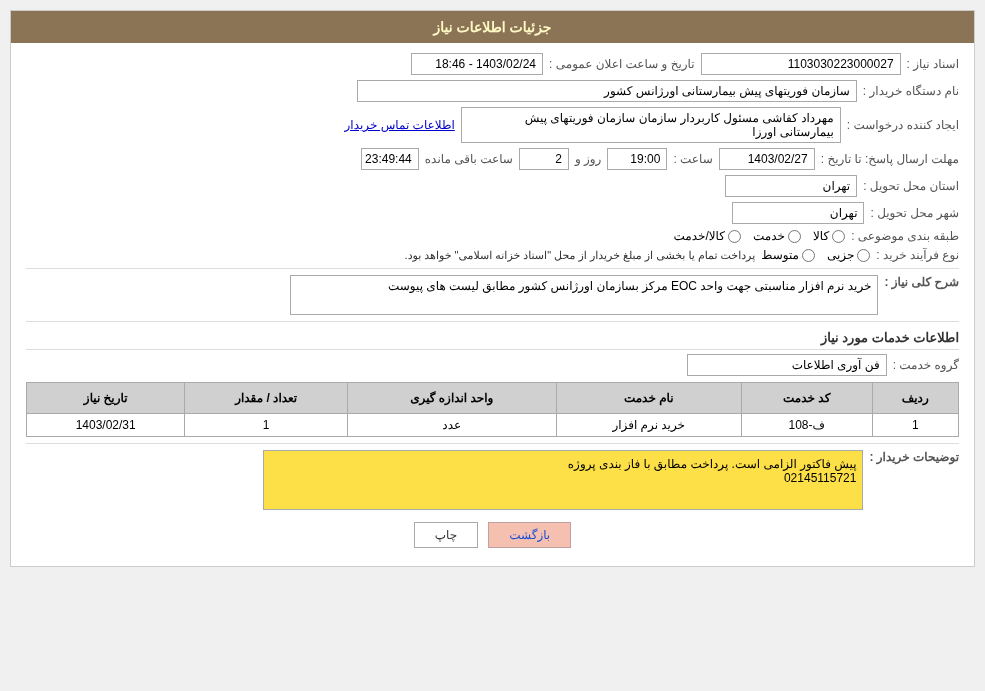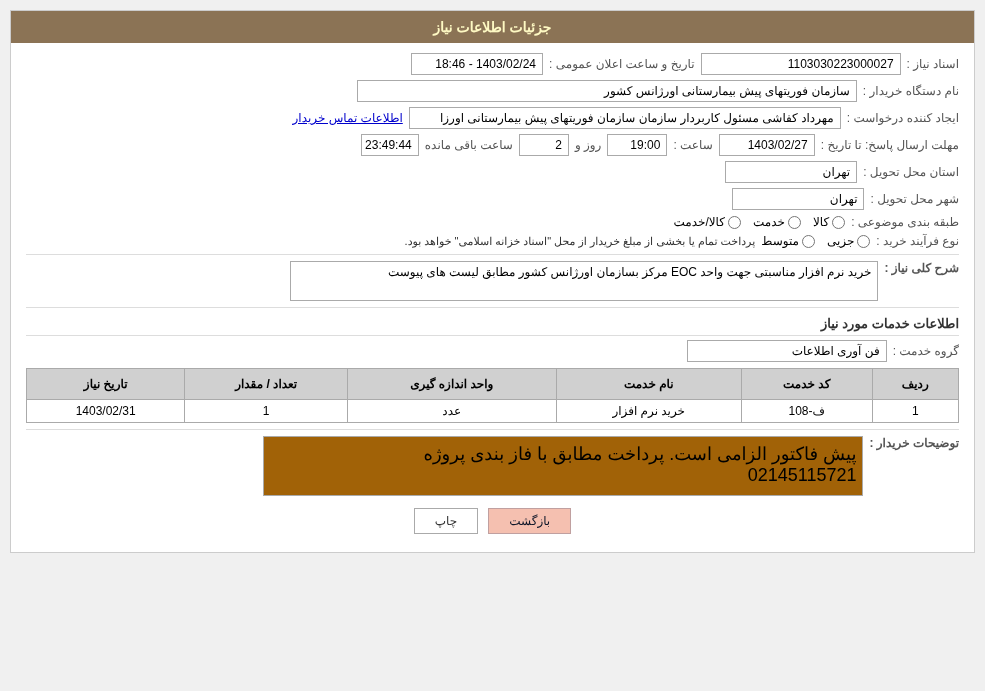--- a/index.html
+++ b/index.html
@@ -85,24 +85,24 @@
       font-size: 12px;
     }
     .services-table td {
       border: 1px solid #aaa;
       padding: 4px 6px;
       text-align: center;
       font-size: 12px;
     }
     .buyer-notes {
       border: 1px solid #aaa;
-      background: #a16207;
+      background: #fde047;
       padding: 6px;
       min-height: 60px;
-      font-size: 18px;
+      font-size: 12px;
       direction: rtl;
     }
     .footer-buttons {
       display: flex;
       justify-content: center;
       gap: 10px;
       margin-top: 12px;
       margin-bottom: 8px;
     }
     .btn {
@@ -110,21 +110,21 @@
       font-size: 12px;
       cursor: pointer;
       border: 1px solid #aaa;
     }
     .btn-print {
       background: #fff;
       color: #333;
     }
     .btn-back {
       background: #f5c0b0;
-      color: #0f172a;
+      color: #1d4ed8;
       border: 1px solid #c0a0a0;
     }
     .watermark-container {
       position: relative;
     }
     .w-200 { width: 200px; }
     .w-150 { width: 132px; }
     .w-100 { width: 96px; }
     .w-80 { width: 58px; }
     .w-60 { width: 60px; }
@@ -156,21 +156,21 @@
         <div class="value-box w-150">1403/02/24 - 18:46</div>
       </div>
 
       <div class="info-row">
         <span class="label">نام دستگاه خریدار :</span>
         <div class="value-box" style="width:500px;">سازمان فوریتهای پیش بیمارستانی اورژانس کشور</div>
       </div>
 
       <div class="info-row">
         <span class="label">ایجاد کننده درخواست :</span>
-        <div class="value-box" style="width:432px;">مهرداد کفاشی مسئول کاربردار سازمان سازمان فوریتهای پیش بیمارستانی اورزا</div>
+        <div class="value-box" style="width:380px;">مهرداد کفاشی مسئول کاربردار سازمان سازمان فوریتهای پیش بیمارستانی اورزا</div>
         <span class="label link-text">اطلاعات تماس خریدار</span>
       </div>
 
       <div class="info-row">
         <span class="label">مهلت ارسال پاسخ: تا تاریخ :</span>
         <div class="value-box w-100">1403/02/27</div>
         <span class="label">ساعت :</span>
         <div class="value-box w-60">19:00</div>
         <span class="label">روز و</span>
         <div class="value-box w-50">2</div>

